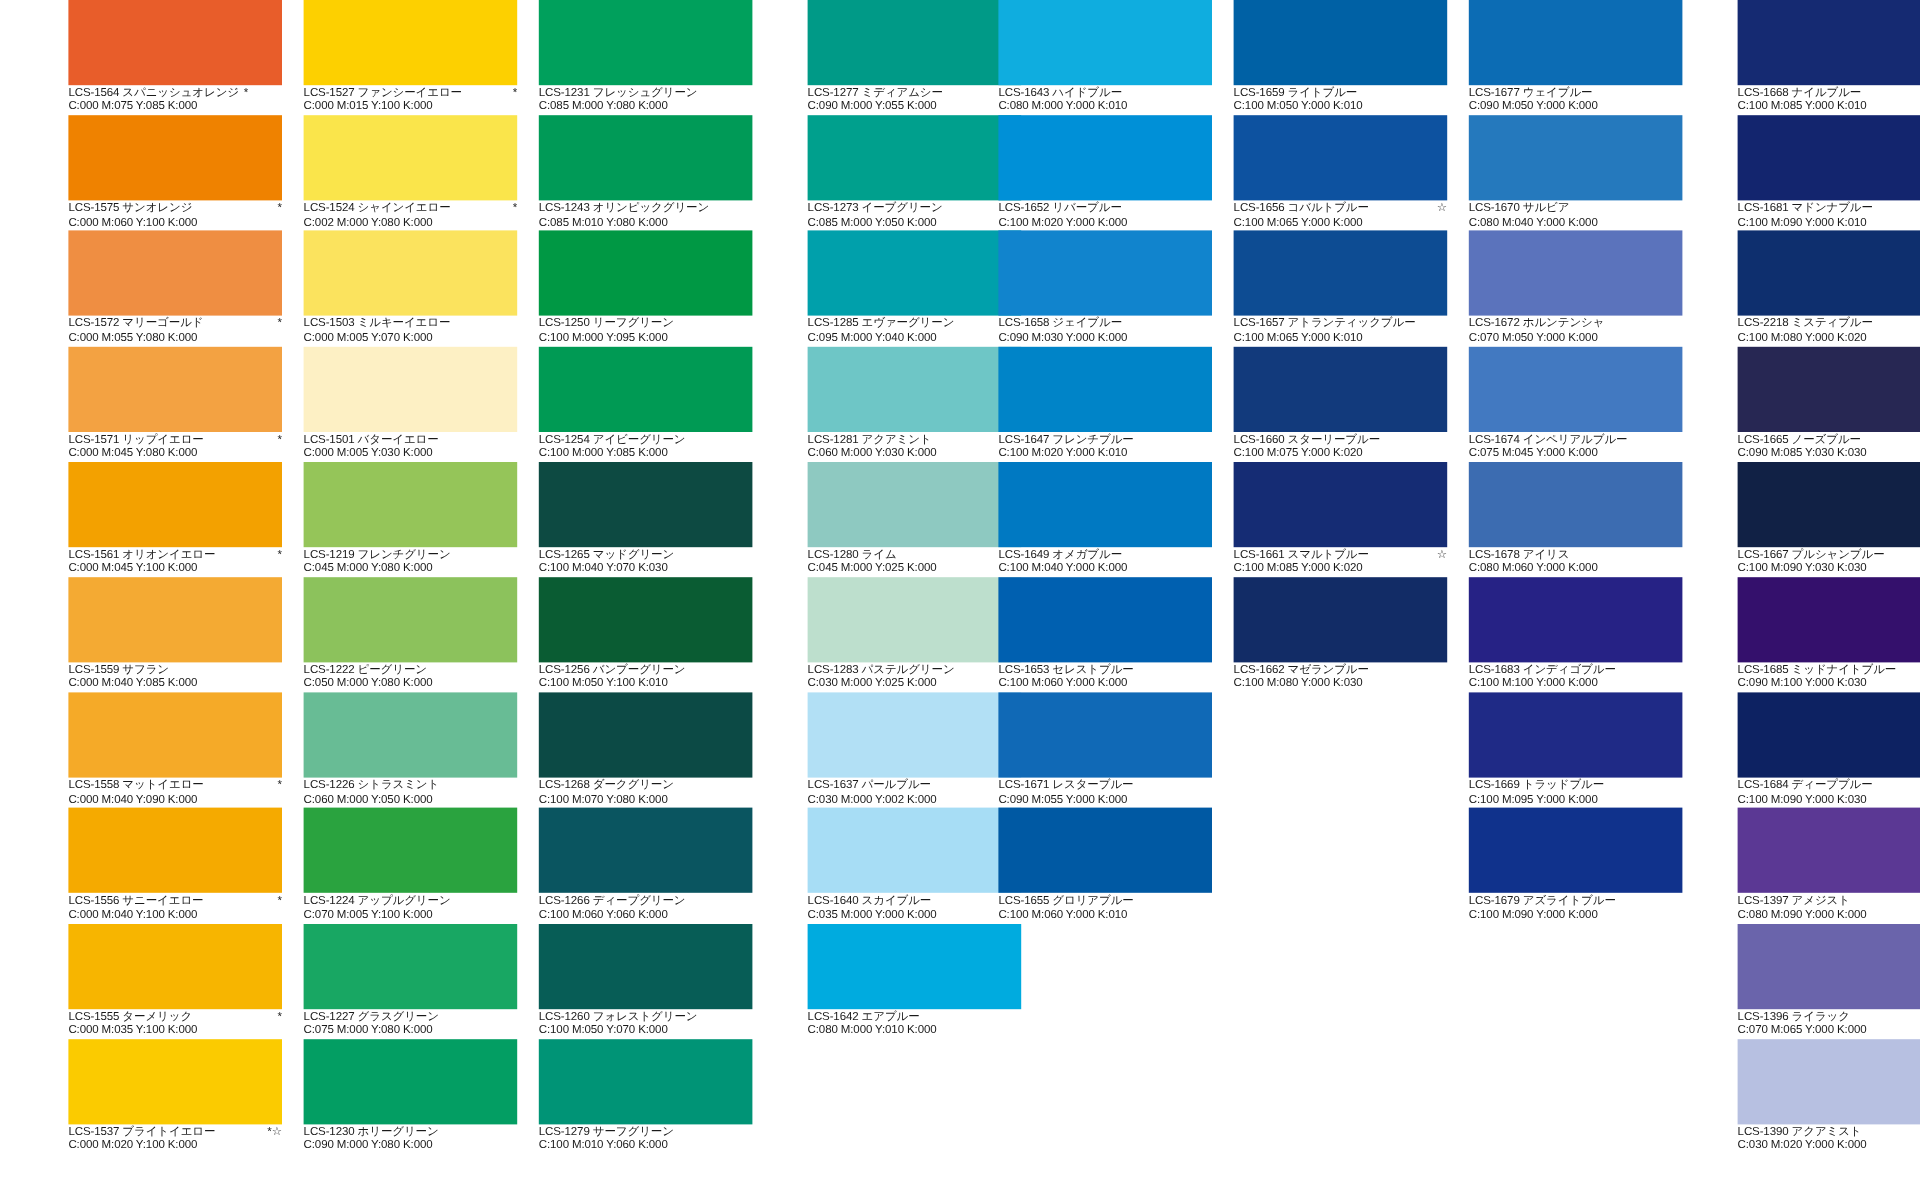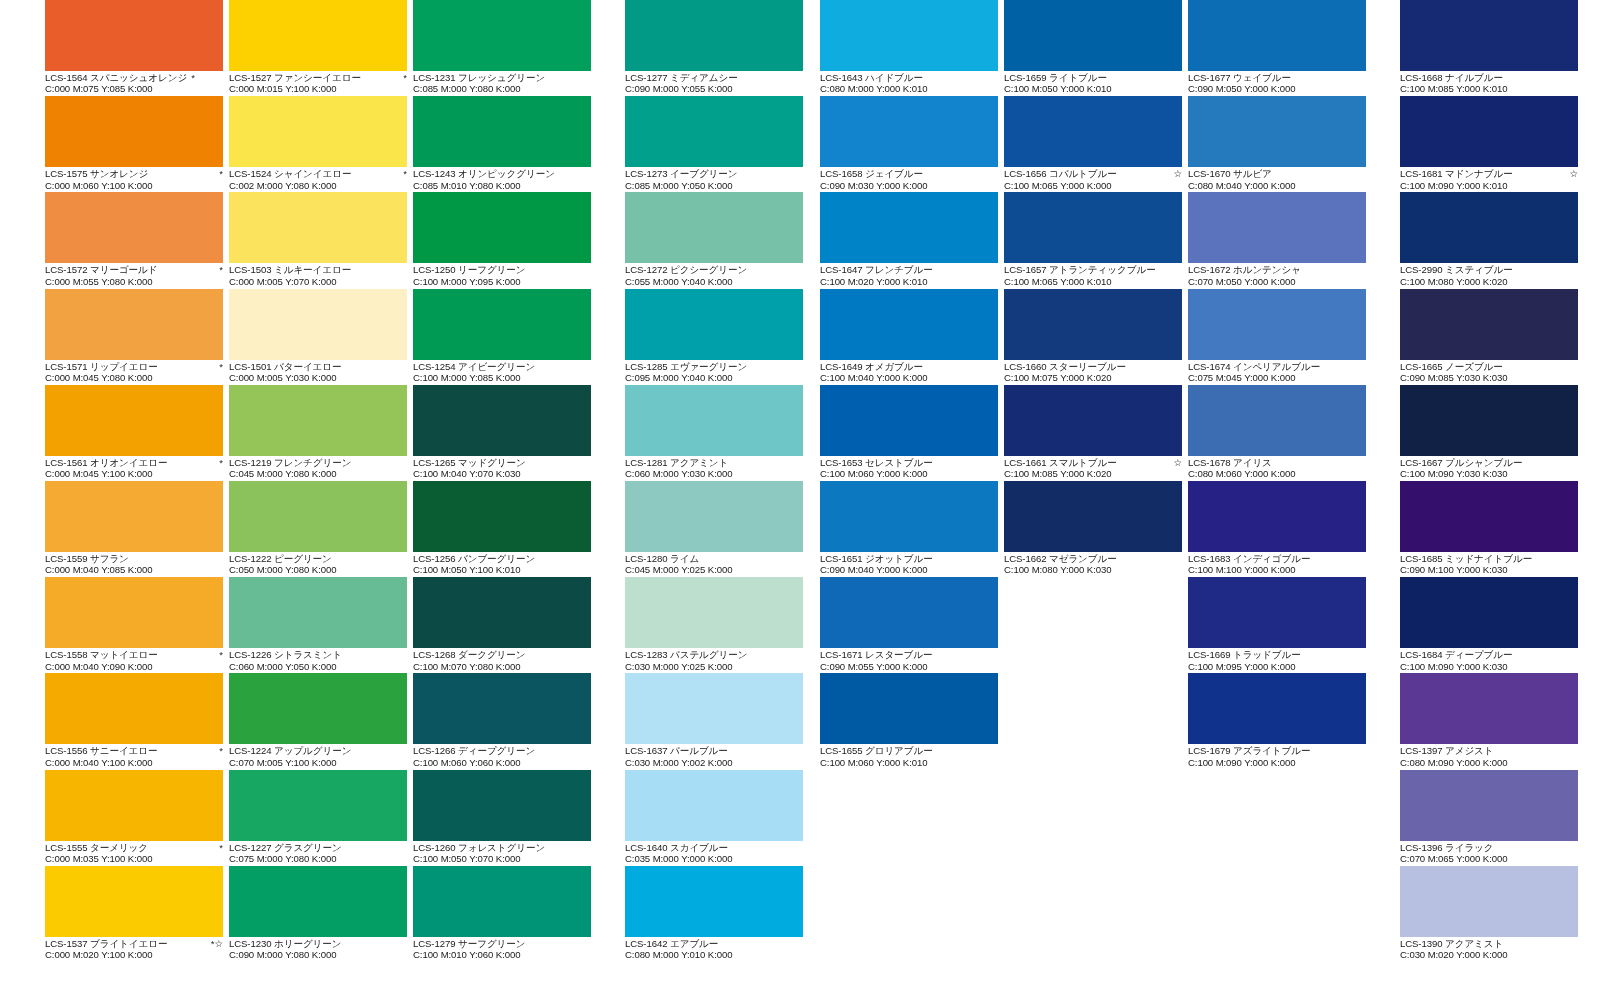--- a/index.html
+++ b/index.html
@@ -26,20 +26,21 @@
     flex-direction: row;
   }
   #group-left  { left: 45px; }
   #group-right { left: 820px; }
 
   .col {
     width: 182px;
     margin-right: 2px;
     display: flex;
     flex-direction: column;
+    margin-left: 12px;
   }
   .col:last-child { margin-right: 0; padding-left: 28px; }
 
   .cell {
     width: 182px;
     height: 96.2px;
     position: relative;
     box-sizing: border-box;
   }
   .cell.empty { background: transparent; }
@@ -384,29 +385,20 @@
         <div class="cell">
           <div class="chip" style="background: rgb(0, 160, 141);"></div>
           <div class="caption">
             <div class="capline nameline">
               <span class="nm">LCS-1273 イーブグリーン</span>
             </div>
             <div class="capline cmyk">C:085 M:000 Y:050 K:000</div>
           </div>
         </div>
         <div class="cell">
-          <div class="chip" style="background: rgb(119, 193, 168);"></div>
-          <div class="caption">
-            <div class="capline nameline">
-              <span class="nm">LCS-1272 ピクシーグリーン</span>
-            </div>
-            <div class="capline cmyk">C:055 M:000 Y:040 K:000</div>
-          </div>
-        </div>
-        <div class="cell">
           <div class="chip" style="background: rgb(0, 160, 171);"></div>
           <div class="caption">
             <div class="capline nameline">
               <span class="nm">LCS-1285 エヴァーグリーン</span>
             </div>
             <div class="capline cmyk">C:095 M:000 Y:040 K:000</div>
           </div>
         </div>
         <div class="cell">
           <div class="chip" style="background: rgb(110, 198, 198);"></div>
@@ -469,20 +461,29 @@
         <div class="cell">
           <div class="chip" style="background: rgb(15, 173, 223);"></div>
           <div class="caption">
             <div class="capline nameline">
               <span class="nm">LCS-1643 ハイドブルー</span>
             </div>
             <div class="capline cmyk">C:080 M:000 Y:000 K:010</div>
           </div>
         </div>
         <div class="cell">
+          <div class="chip" style="background: rgb(0, 144, 215);"></div>
+          <div class="caption">
+            <div class="capline nameline">
+              <span class="nm">LCS-1652 リバーブルー</span>
+            </div>
+            <div class="capline cmyk">C:100 M:020 Y:000 K:000</div>
+          </div>
+        </div>
+        <div class="cell">
           <div class="chip" style="background: rgb(17, 132, 205);"></div>
           <div class="caption">
             <div class="capline nameline">
               <span class="nm">LCS-1658 ジェイブルー</span>
             </div>
             <div class="capline cmyk">C:090 M:030 Y:000 K:000</div>
           </div>
         </div>
         <div class="cell">
           <div class="chip" style="background: rgb(0, 132, 200);"></div>
@@ -502,29 +503,20 @@
             <div class="capline cmyk">C:100 M:040 Y:000 K:000</div>
           </div>
         </div>
         <div class="cell">
           <div class="chip" style="background: rgb(0, 96, 176);"></div>
           <div class="caption">
             <div class="capline nameline">
               <span class="nm">LCS-1653 セレストブルー</span>
             </div>
             <div class="capline cmyk">C:100 M:060 Y:000 K:000</div>
-          </div>
-        </div>
-        <div class="cell">
-          <div class="chip" style="background: rgb(12, 120, 192);"></div>
-          <div class="caption">
-            <div class="capline nameline">
-              <span class="nm">LCS-1651 ジオットブルー</span>
-            </div>
-            <div class="capline cmyk">C:090 M:040 Y:000 K:000</div>
           </div>
         </div>
         <div class="cell">
           <div class="chip" style="background: rgb(16, 105, 182);"></div>
           <div class="caption">
             <div class="capline nameline">
               <span class="nm">LCS-1671 レスターブルー</span>
             </div>
             <div class="capline cmyk">C:090 M:055 Y:000 K:000</div>
           </div>
@@ -690,21 +682,21 @@
               <span class="nm">LCS-1681 マドンナブルー</span>
               <span class="mk">☆</span>
             </div>
             <div class="capline cmyk">C:100 M:090 Y:000 K:010</div>
           </div>
         </div>
         <div class="cell">
           <div class="chip" style="background: rgb(14, 47, 110);"></div>
           <div class="caption">
             <div class="capline nameline">
-              <span class="nm">LCS-2990 ミスティブルー</span>
+              <span class="nm">LCS-2218 ミスティブルー</span>
             </div>
             <div class="capline cmyk">C:100 M:080 Y:000 K:020</div>
           </div>
         </div>
         <div class="cell">
           <div class="chip" style="background: rgb(39, 39, 83);"></div>
           <div class="caption">
             <div class="capline nameline">
               <span class="nm">LCS-1665 ノーズブルー</span>
             </div>

